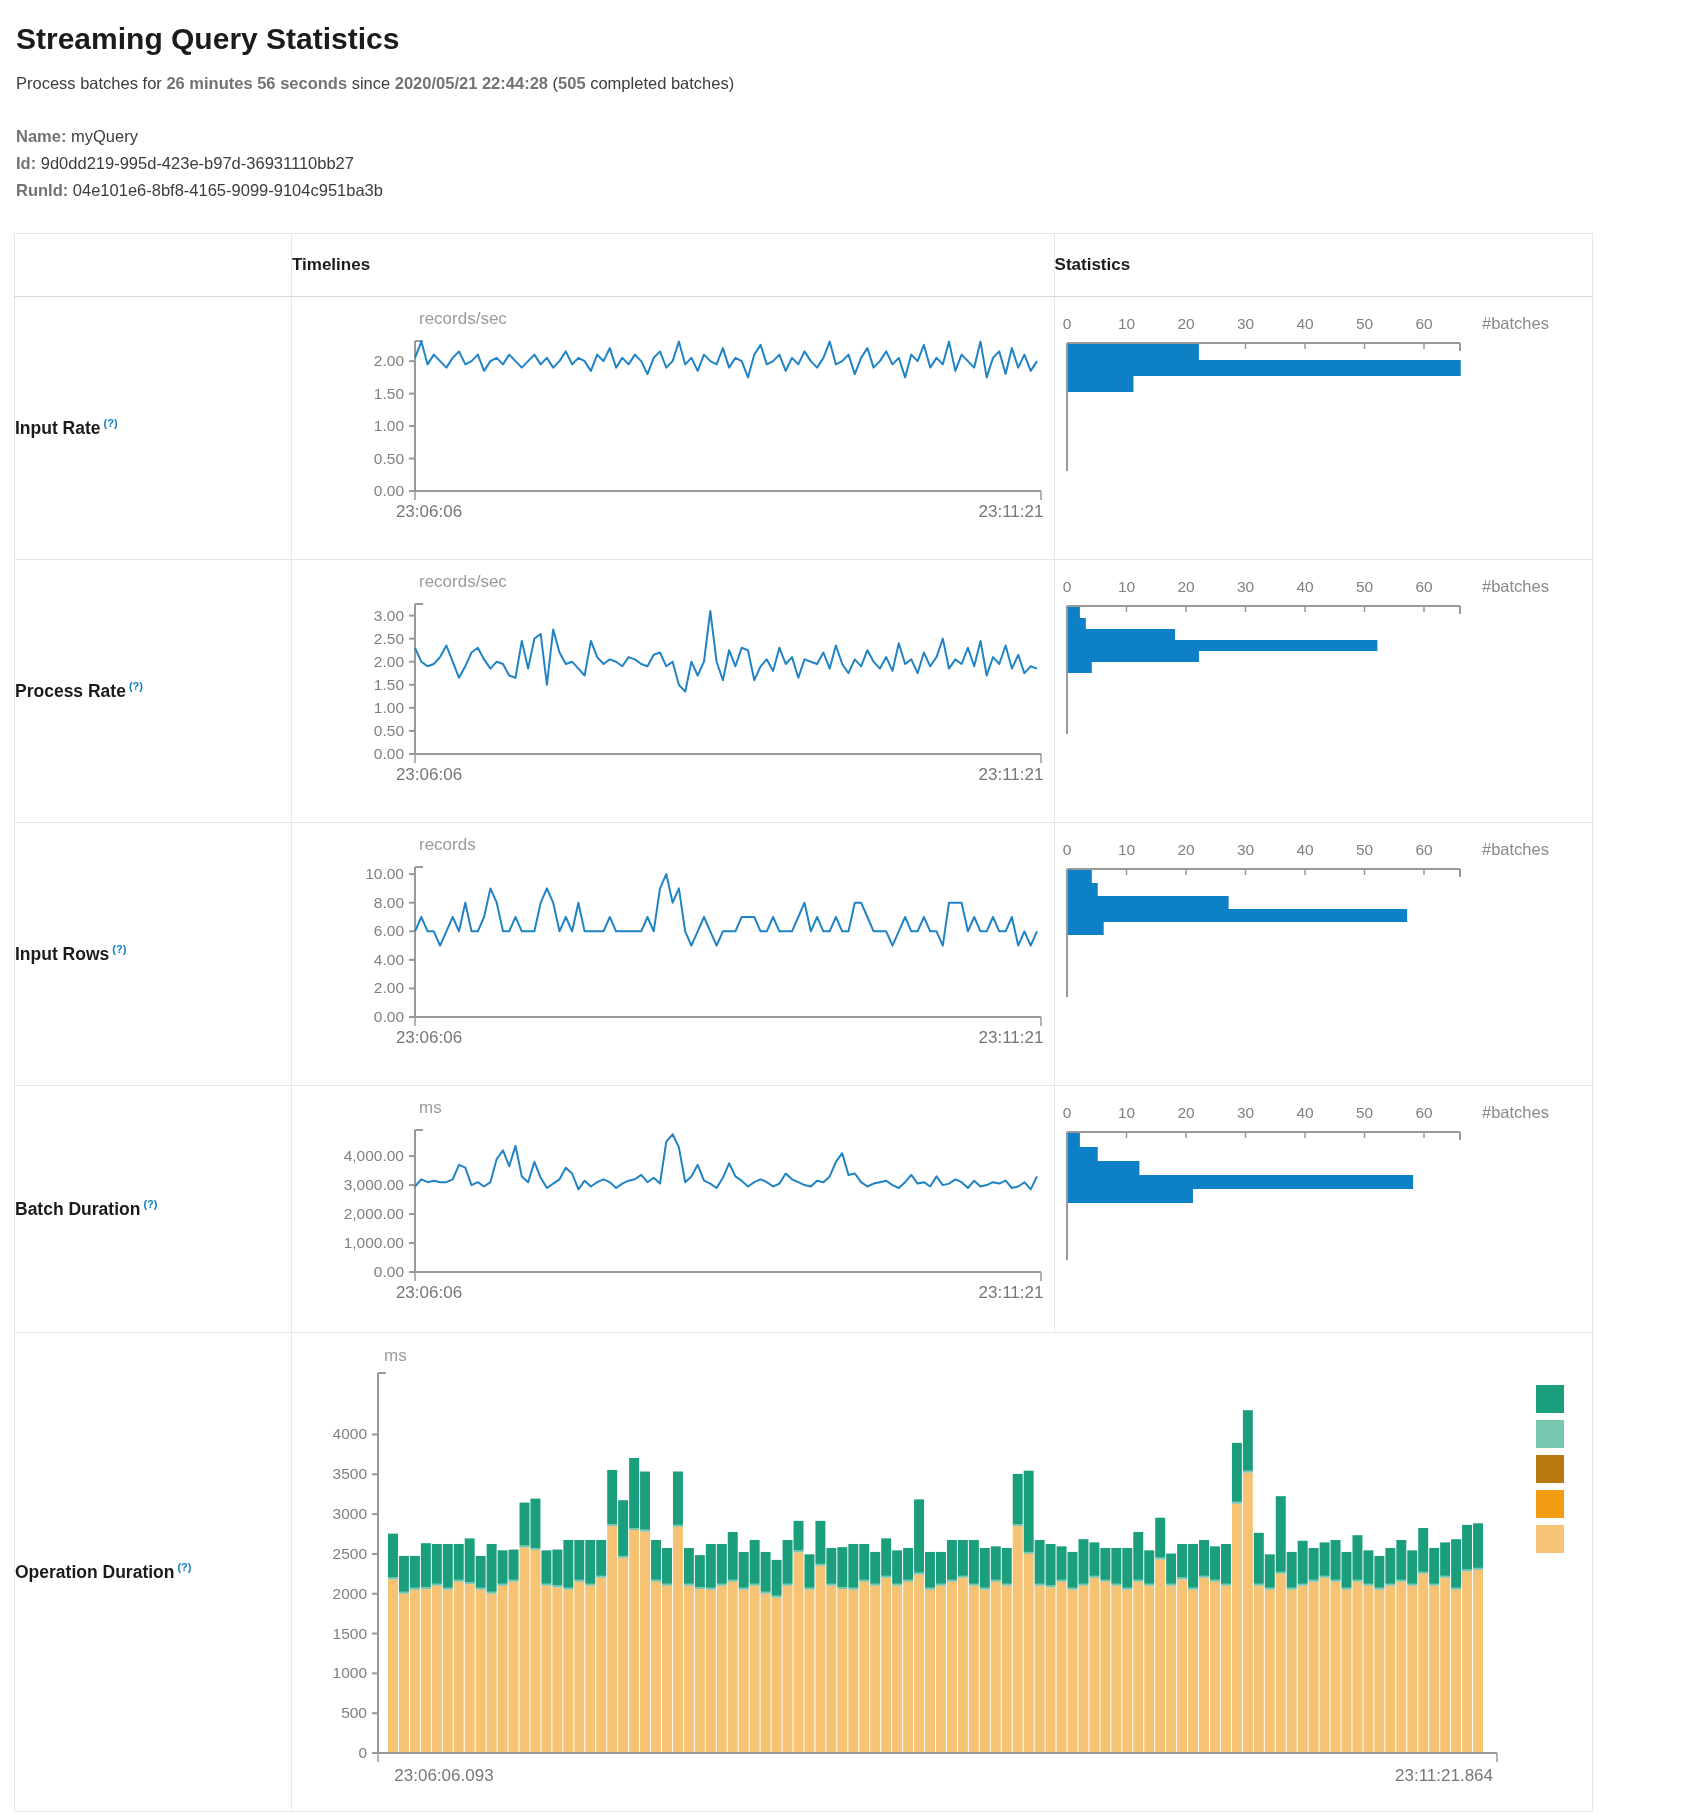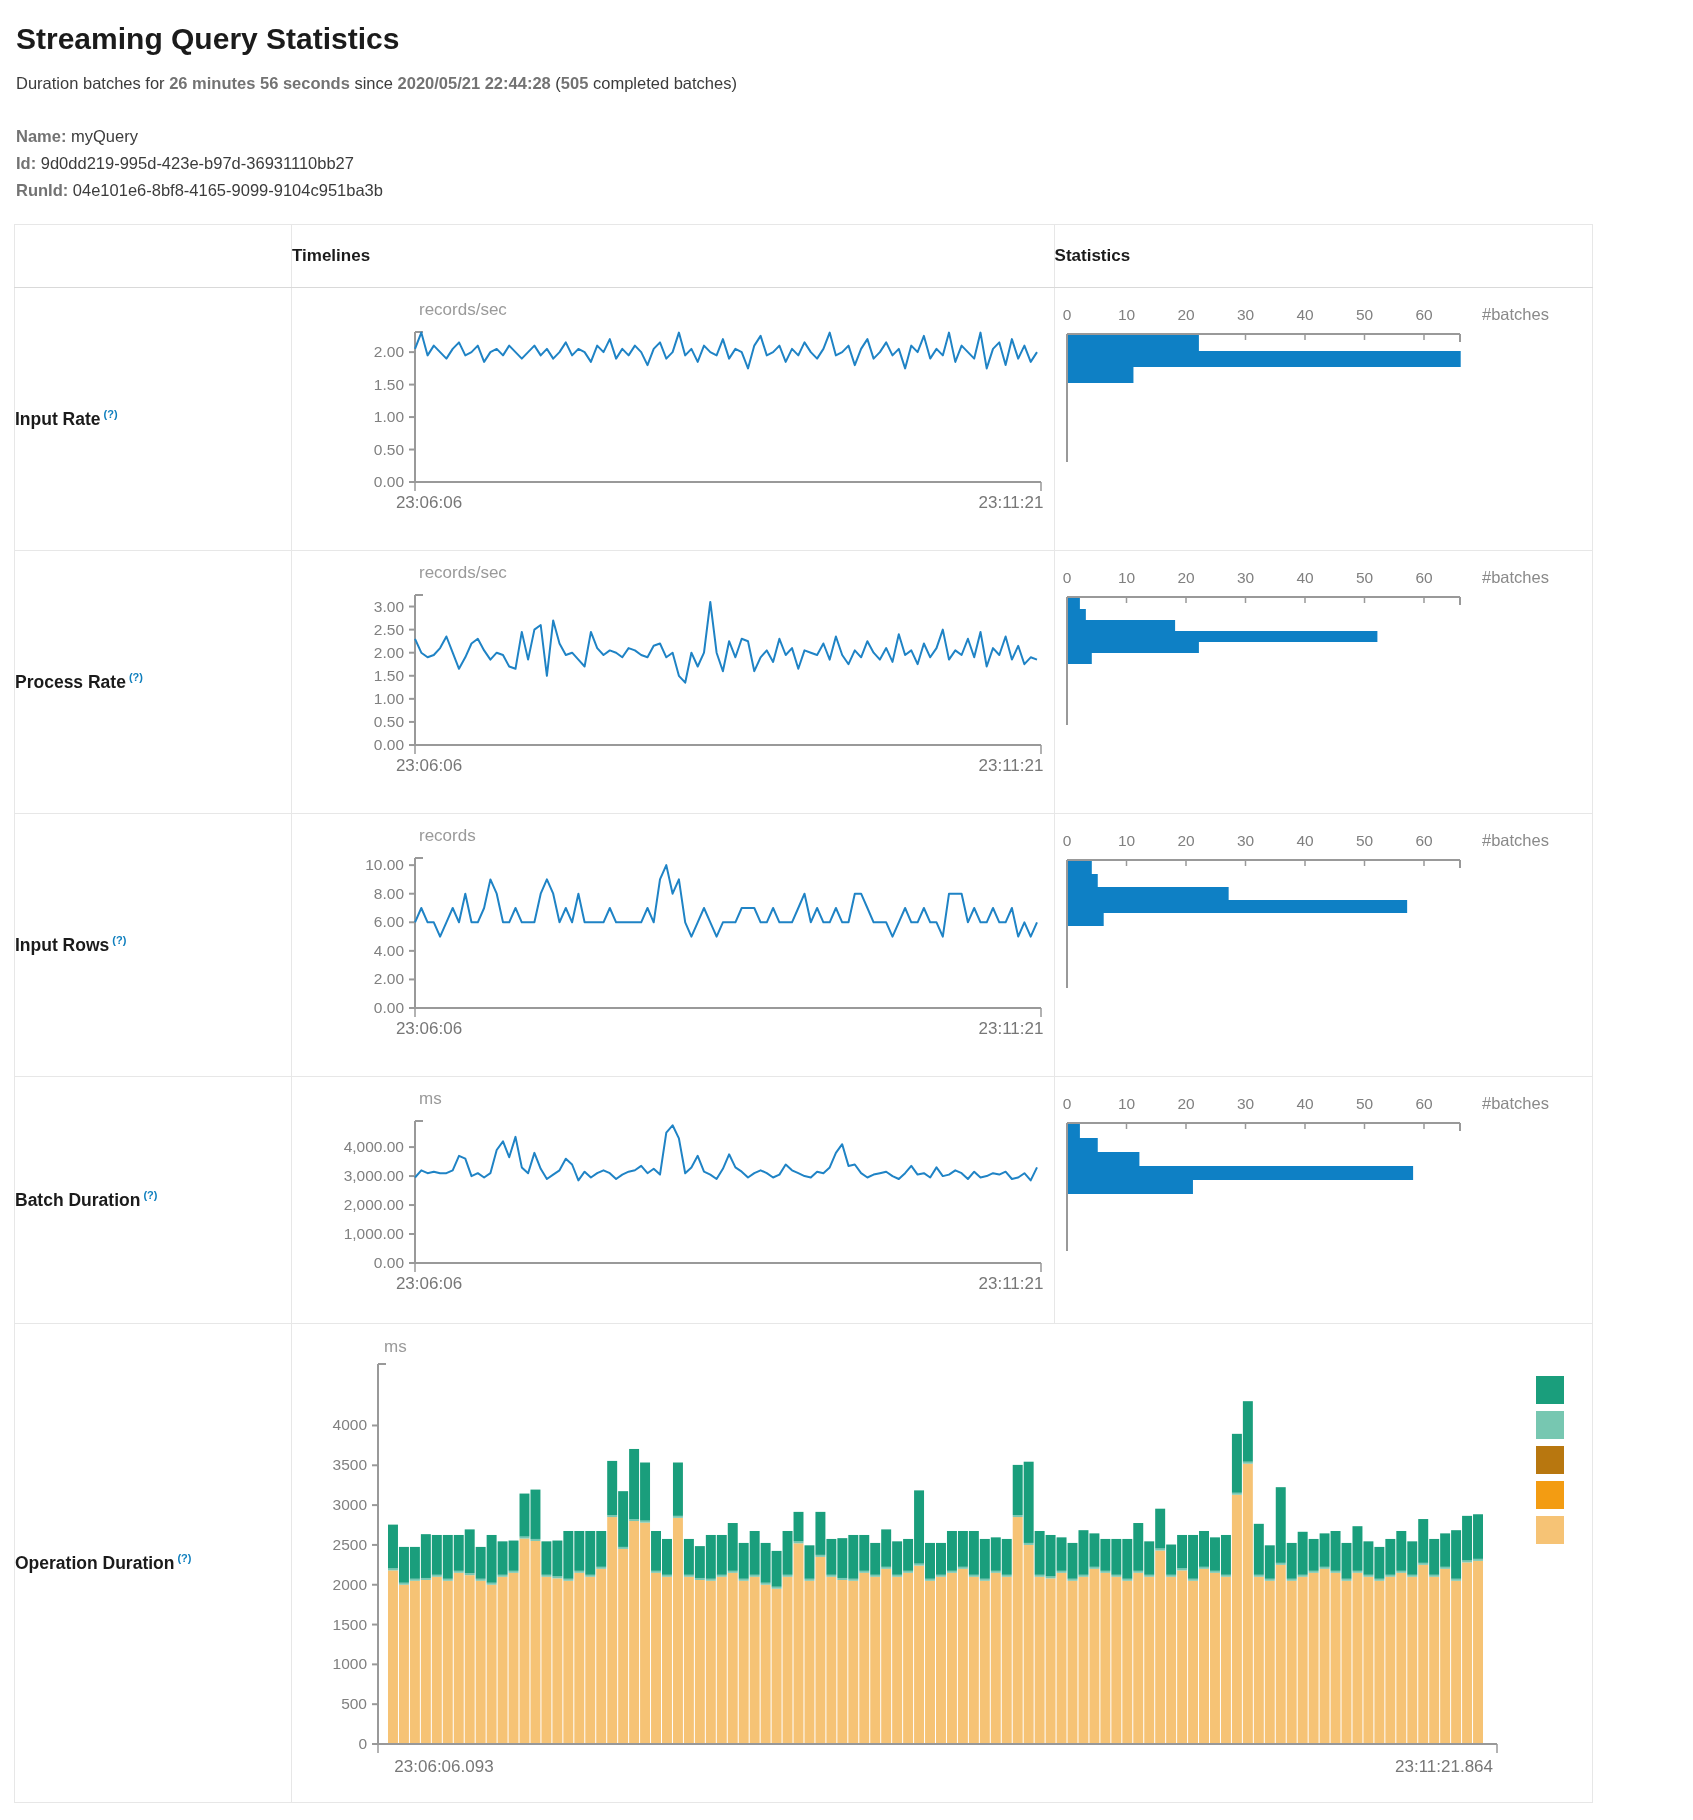--- a/index.html
+++ b/index.html
@@ -1,21 +1,21 @@
 <!DOCTYPE html>
 <html><head>
 <meta charset="utf-8">
 <style>
   html,body{margin:0;padding:0;background:#fff;color:#333;
     font-family:"Liberation Sans","DejaVu Sans",sans-serif;}
   .page{width:1693px;min-height:1820px;box-sizing:border-box;padding:14px 0 0 14px;}
   h1{font-size:30px;font-weight:700;color:#1b1b1b;margin:8px 16px 18px 2px;letter-spacing:0;}
   .subtitle{font-size:16.5px;color:#3c3c3c;margin:0 0 30px 2px;}
   .b{font-weight:700;color:#737373;}
-  .meta{font-size:16.5px;color:#3c3c3c;margin:0 0 20px 2px;line-height:27px;}
+  .meta{font-size:16.5px;color:#3c3c3c;margin:0 0 29px 2px;line-height:27px;}
   .meta .row{white-space:nowrap;}
   table.stats{border-collapse:collapse;table-layout:fixed;margin-top:20px;}
   table.stats td,table.stats th{border:1px solid #e7e7e7;padding:0;vertical-align:middle;}
   table.stats th{border-bottom:1px solid #d9d9d9;height:62px;text-align:left;
     font-size:17px;font-weight:700;color:#1b1b1b;margin-left:45px;}
   th.th-timelines{padding-left:18px;}
   th.th-histograms{padding-left:14px;}
   td.rowlabel{width:276px;padding-left:28px;font-size:17.5px;font-weight:700;color:#1b1b1b;}
   sup.help{color:#0f7fbe;font-weight:700;font-size:11px;margin-left:3px;cursor:pointer;}
   td.cell-tl{width:761px;}
@@ -30,21 +30,21 @@
   .t-time{fill:#777;font-size:17px;}
   .t-batches{fill:#8a8a8a;font-size:16.5px;}
 </style>
 </head>
 <body>
 
 <div class="page">
 
   <h1>Streaming Query Statistics</h1>
 
-  <p class="subtitle"><span>Duration batches for </span><span class="b">26 minutes 56 seconds</span><span> since </span><span class="b">2020/05/21 22:44:28</span><span> (</span><span class="b">505</span><span> completed batches)</span></p>
+  <p class="subtitle"><span>Process batches for </span><span class="b">26 minutes 56 seconds</span><span> since </span><span class="b">2020/05/21 22:44:28</span><span> (</span><span class="b">505</span><span> completed batches)</span></p>
 
   <div class="meta">
     <div class="row"><span class="b">Name:</span> <span>myQuery</span></div>
     <div class="row"><span class="b">Id:</span> <span>9d0dd219-995d-423e-b97d-36931110bb27</span></div>
     <div class="row"><span class="b">RunId:</span> <span>04e101e6-8bf8-4165-9099-9104c951ba3b</span></div>
   </div>
 
   <table class="stats">
     <tbody>
         <tr>

